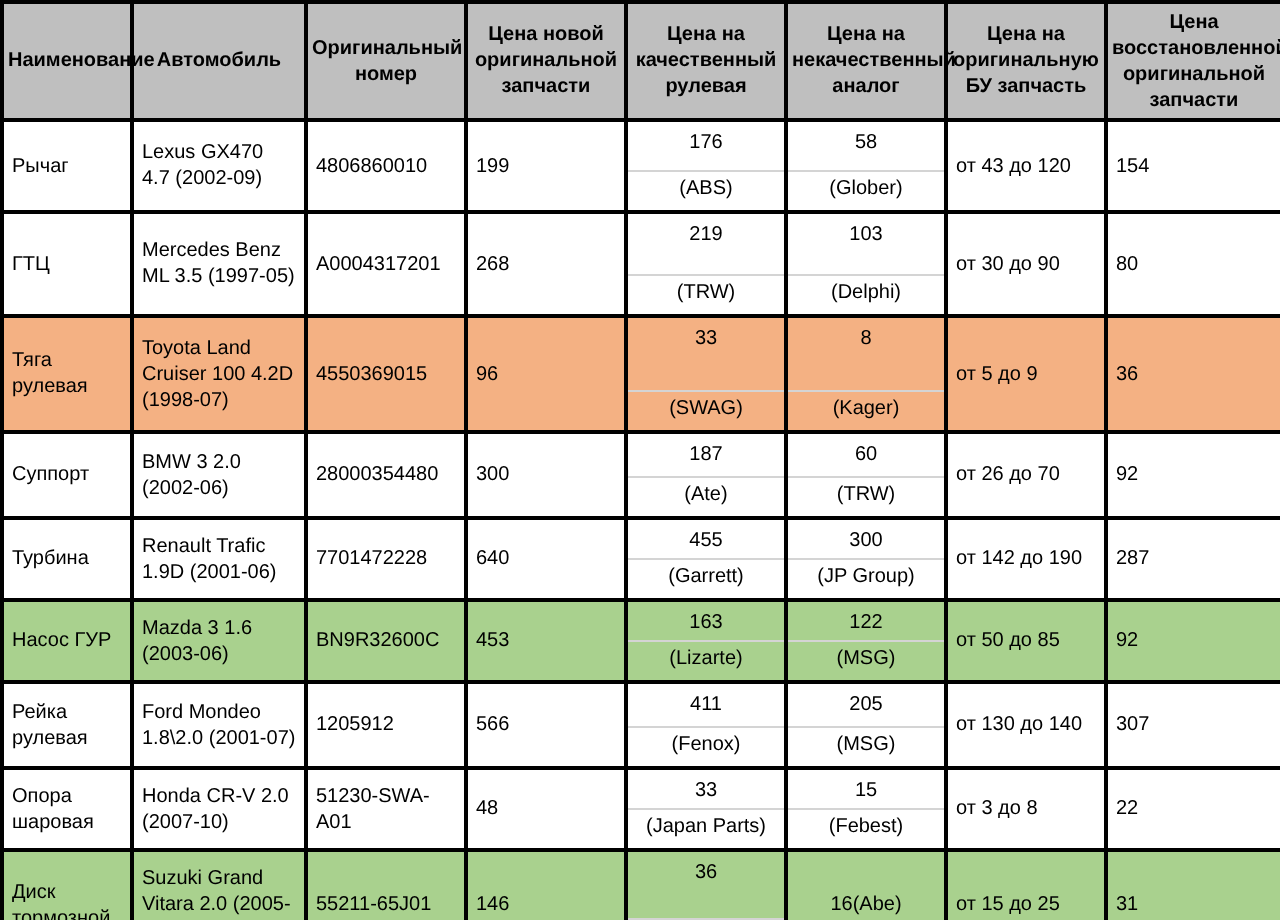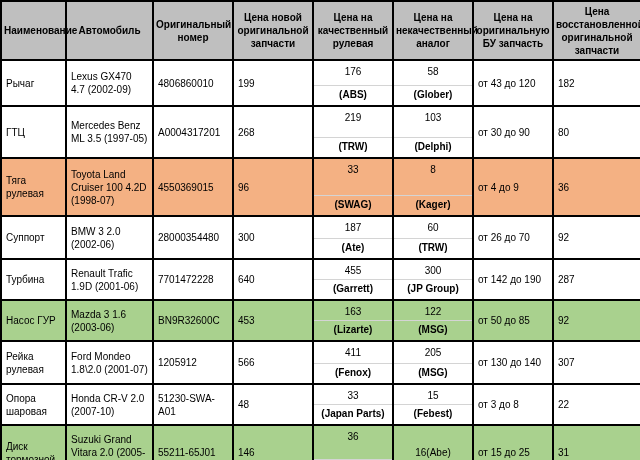--- a/index.html
+++ b/index.html
@@ -63,21 +63,20 @@
     height: 100%;
     box-sizing: border-box;
     text-align: center;
   }
   .analog-price {
     padding: 4px 2px 2px 2px;
   }
   .analog-brand {
     padding: 2px 2px 4px 2px;
     border-top: 1px solid #d4d4d4;
-    font-weight: bold;
   }
   .analog-single .analog-price {
     padding: 20px 2px;
   }
 
   tr.row-white td { background: #ffffff; }
   tr.row-orange td { background: #f4b183; }
   tr.row-green  td { background: #a9d18e; }
 
   tr.h-46 td { height: 44px; }
@@ -138,21 +137,21 @@
         <td class="analog">
           <div class="analog-inner">
             <div class="analog-price">58</div>
             <div class="analog-brand">(Glober)</div>
           </div>
         </td>
         <td>
           <div class="cell cell-center">от 43 до 120</div>
         </td>
         <td>
-          <div class="cell cell-center">182</div>
+          <div class="cell cell-center">154</div>
         </td>
       </tr>
       <tr class="row-white h-52">
         <td>
           <div class="cell cell-left">ГТЦ</div>
         </td>
         <td>
           <div class="cell cell-left">Mercedes Benz ML 3.5 (1997-05)</div>
         </td>
         <td>
@@ -199,21 +198,21 @@
             <div class="analog-brand">(SWAG)</div>
           </div>
         </td>
         <td class="analog">
           <div class="analog-inner">
             <div class="analog-price">8</div>
             <div class="analog-brand">(Kager)</div>
           </div>
         </td>
         <td>
-          <div class="cell cell-center">от 4 до 9</div>
+          <div class="cell cell-center">от 5 до 9</div>
         </td>
         <td>
           <div class="cell cell-center">36</div>
         </td>
       </tr>
       <tr class="row-white h-43">
         <td>
           <div class="cell cell-left">Суппорт</div>
         </td>
         <td>

